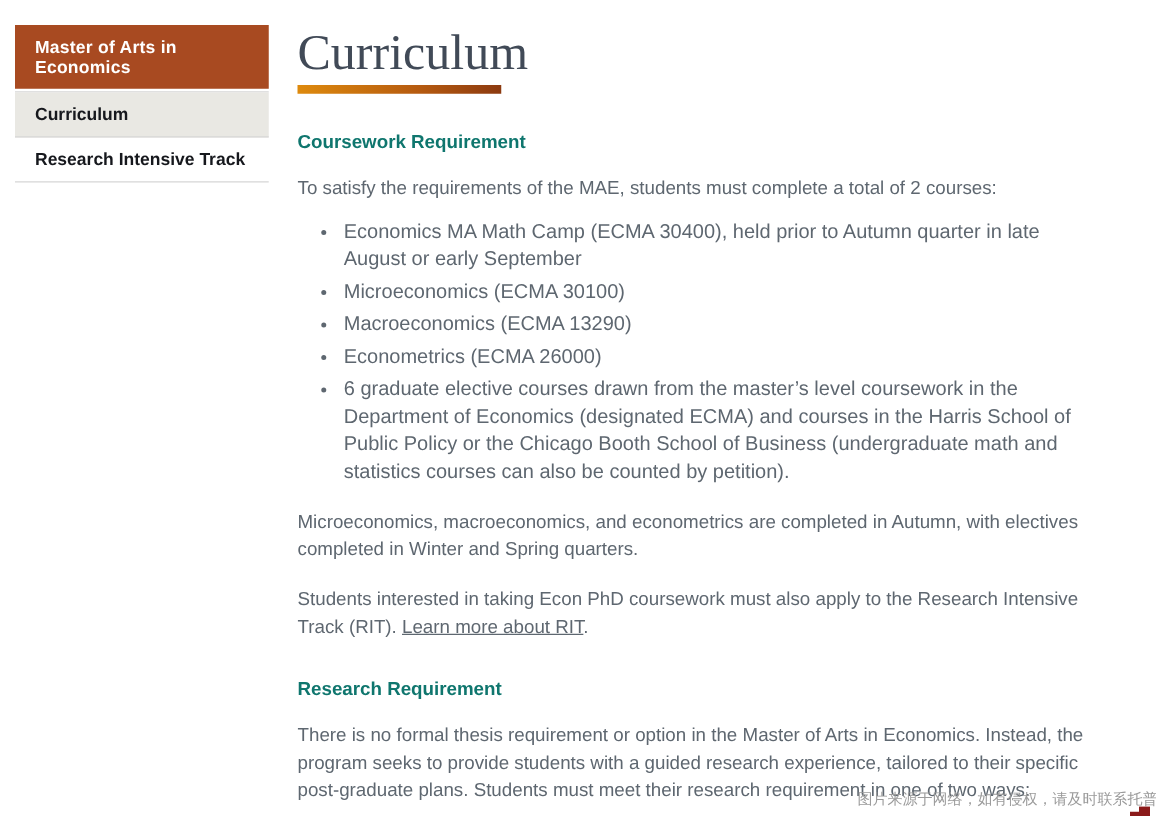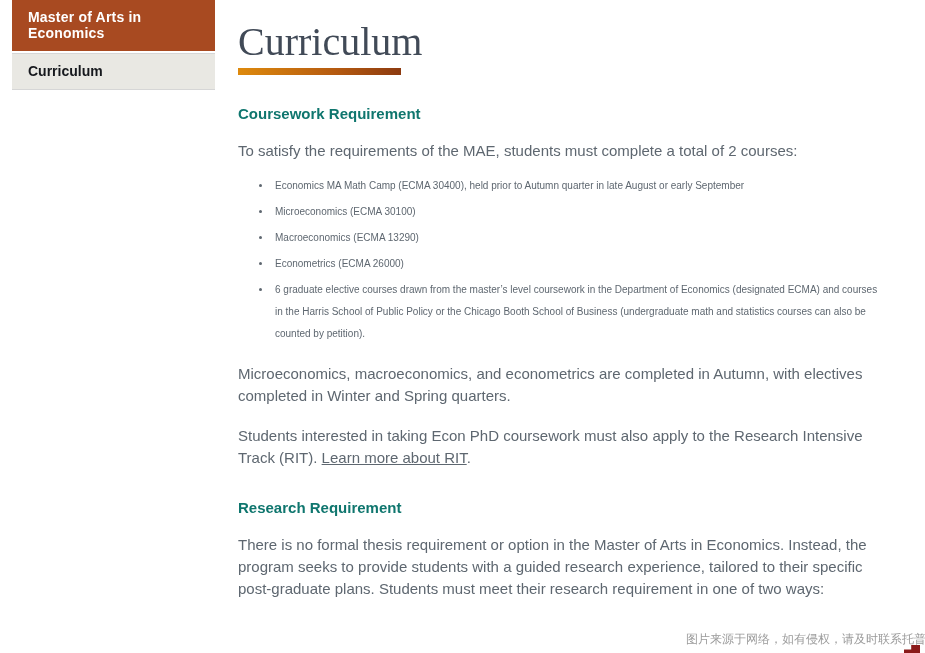--- a/index.html
+++ b/index.html
@@ -10,21 +10,21 @@
     width: 925px;
     height: 653px;
     background: #ffffff;
     overflow: hidden;
   }
 
   
   .sidebar {
     position: absolute;
     left: 12px;
-    top: 0;
+    top: 20px;
     width: 203px;
   }
   .sidebar-header {
     background: #A84A21;
     color: #ffffff;
     font-size: 14px;
     font-weight: bold;
     padding: 9px 16px 10px 16px;
     letter-spacing: 0.2px;
   }
@@ -73,21 +73,21 @@
     line-height: 22px;
     color: #5E6770;
     margin-top: 18px;
   }
   .bullet-list {
     margin-top: 13px;
     padding-left: 34px;
     list-style: disc outside;
   }
   .bullet-list li {
-    font-size: 10px;
+    font-size: 16px;
     line-height: 22px;
     color: #5E6770;
     margin-bottom: 4px;
     padding-left: 3px;
   }
   .inline-link {
     color: #5E6770;
     text-decoration: underline;
     cursor: pointer;
   }
@@ -114,20 +114,21 @@
 </style>
 </head>
 <body>
 
 <div class="page">
 
   <nav class="sidebar">
     <div class="sidebar-header">Master of Arts in Economics</div>
     <div class="sidebar-nav">
       <a class="sidebar-item active">Curriculum</a>
+      <a class="sidebar-item">Research Intensive Track</a>
     </div>
   </nav>
 
   <main class="main">
     <h1 class="page-title">Curriculum</h1>
     <div class="accent-bar"></div>
 
     <h2 class="section-heading">Coursework Requirement</h2>
 
     <p class="body-text">To satisfy the requirements of the MAE, students must complete a total of 2 courses:</p>

